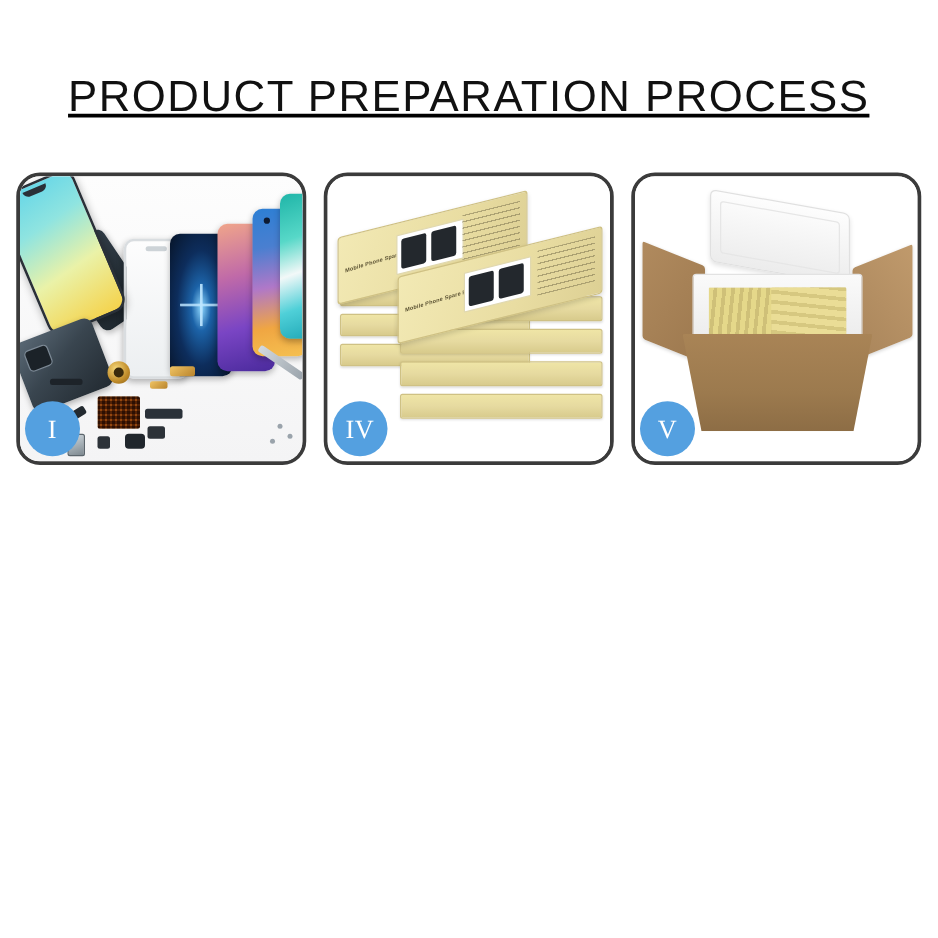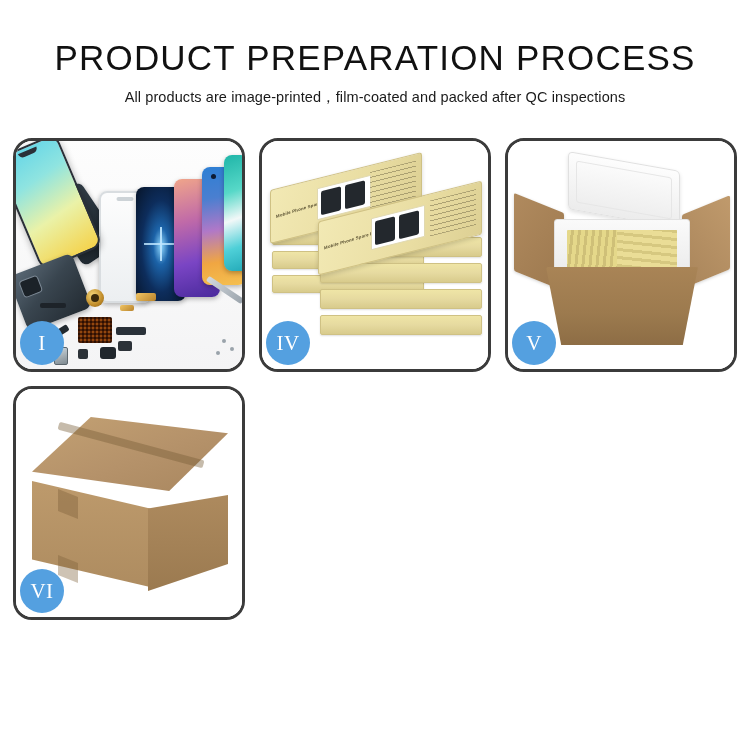--- a/index.html
+++ b/index.html
@@ -7,21 +7,21 @@
   body{
     width:750px;height:750px;
     background:#ffffff;
     font-family:"Liberation Sans","DejaVu Sans",sans-serif;
     overflow:hidden;
     position:relative;
   }
   .page{position:relative;width:750px;height:750px;}
 
   
-  .header{text-align:center;padding-top:40px;}
+  .header{text-align:center;padding-top:60px;text-decoration:underline;}
   .title{
     font-size:35px;
     letter-spacing:1.2px;
     font-weight:400;
     color:#111111;
     line-height:1.05;
     white-space:nowrap;
   }
   .subtitle{
     font-size:14.5px;
@@ -266,21 +266,20 @@
   .tape6b{position:absolute;left:42px;top:170px;width:20px;height:20px;
     background:rgba(126,96,58,.38);transform:skewY(22deg);}
 </style>
 </head>
 <body>
 
 <div class="page">
 
   <div class="header">
     <div class="title">PRODUCT PREPARATION PROCESS</div>
-    <div class="subtitle">All products are image-printed，film-coated and packed after QC inspections</div>
   </div>
 
   <div class="grid">
 
     <div class="panel">
       <div class="scene p1">
         <div class="ph ph-a"></div>
         <div class="ph ph-b"></div>
         <div class="ph ph-c"></div>
         <div class="ph ph-d"></div>
@@ -351,26 +350,15 @@
         <div class="foamlid5"></div>
         <div class="foambox5">
           <div class="contents5"></div>
           <div class="contents5b"></div>
         </div>
         <div class="carton5"></div>
       </div>
       <div class="badge">V</div>
     </div>
 
-    <div class="panel">
-      <div class="scene p6">
-        <div class="box6top"></div>
-        <div class="box6front"></div>
-        <div class="box6side"></div>
-        <div class="seam6"></div>
-        <div class="tape6a"></div>
-        <div class="tape6b"></div>
-      </div>
-      <div class="badge">VI</div>
-    </div>
 
   </div>
 </div>
 
 </body></html>

